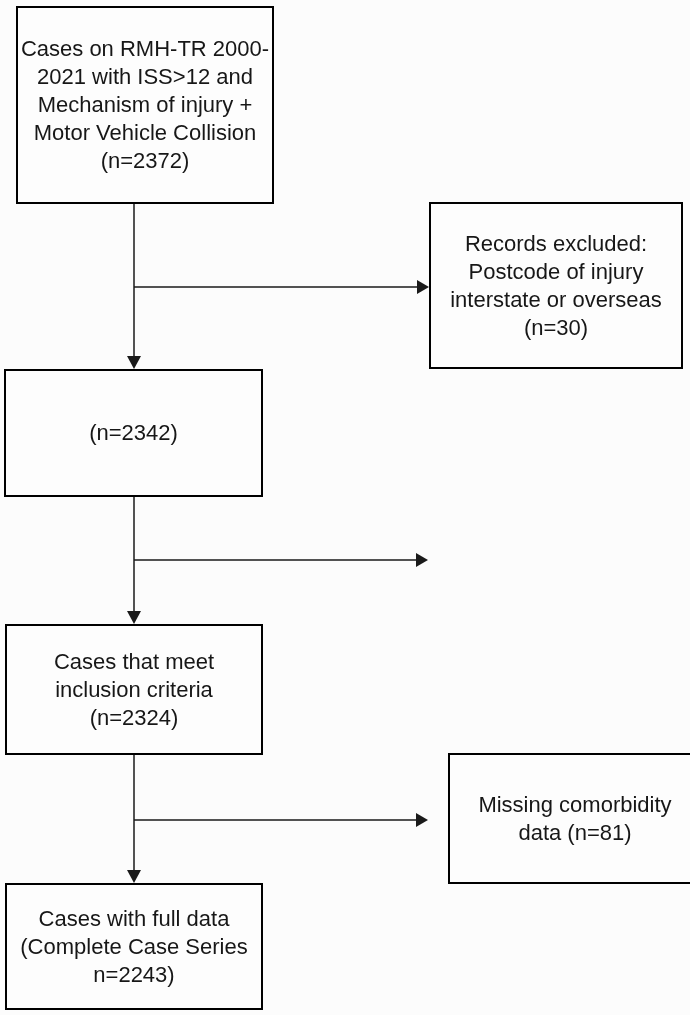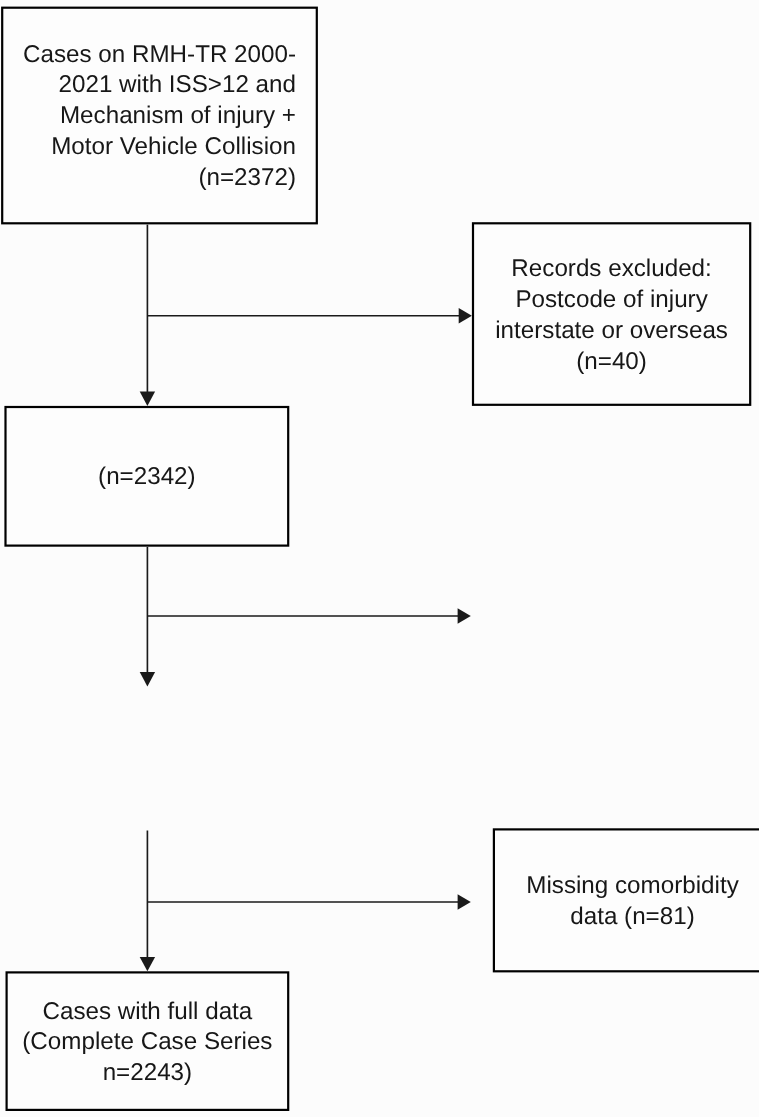--- a/index.html
+++ b/index.html
@@ -34,21 +34,21 @@
     color: #171717;
     font-size: 22px;
     line-height: 28px;
   }
   .node span {
     white-space: pre-line;
     display: block;
     padding: 0 2px;
   }
   
-  .n1 { left: 1px;   top: 6px;   width: 288px; height: 198px; text-align: right; }
+  .n1 { left: 16px;   top: 6px;   width: 258px; height: 198px; }
   .n2 { left: 4px;   top: 369px; width: 259px; height: 128px; }
   .n3 { left: 5px;   top: 624px; width: 258px; height: 131px; }
   .n4 { left: 5px;   top: 883px; width: 258px; height: 127px; justify-content: center; }
   
   .e1 { left: 429px; top: 202px; width: 254px; height: 167px; }
   .e2 { left: 428px; top: 493px; width: 254px; height: 133px; }
   .e3 { left: 448px; top: 753px; width: 254px; height: 131px; }
 </style>
 </head>
 <body>
@@ -93,28 +93,33 @@
 2021 with ISS&gt;12 and
 Mechanism of injury +
 Motor Vehicle Collision
 (n=2372)</span>
   </div>
 
   <div class="node e1">
     <span>Records excluded:
 Postcode of injury
 interstate or overseas
-(n=40)</span>
+(n=30)</span>
   </div>
 
   <div class="node n2">
     <span>(n=2342)</span>
   </div>
 
 
+  <div class="node n3">
+    <span>Cases that meet
+inclusion criteria
+(n=2324)</span>
+  </div>
 
   <div class="node e3">
     <span>Missing comorbidity
 data (n=81)</span>
   </div>
 
   <div class="node n4">
     <span>Cases with full data
 (Complete Case Series
 n=2243)</span>

